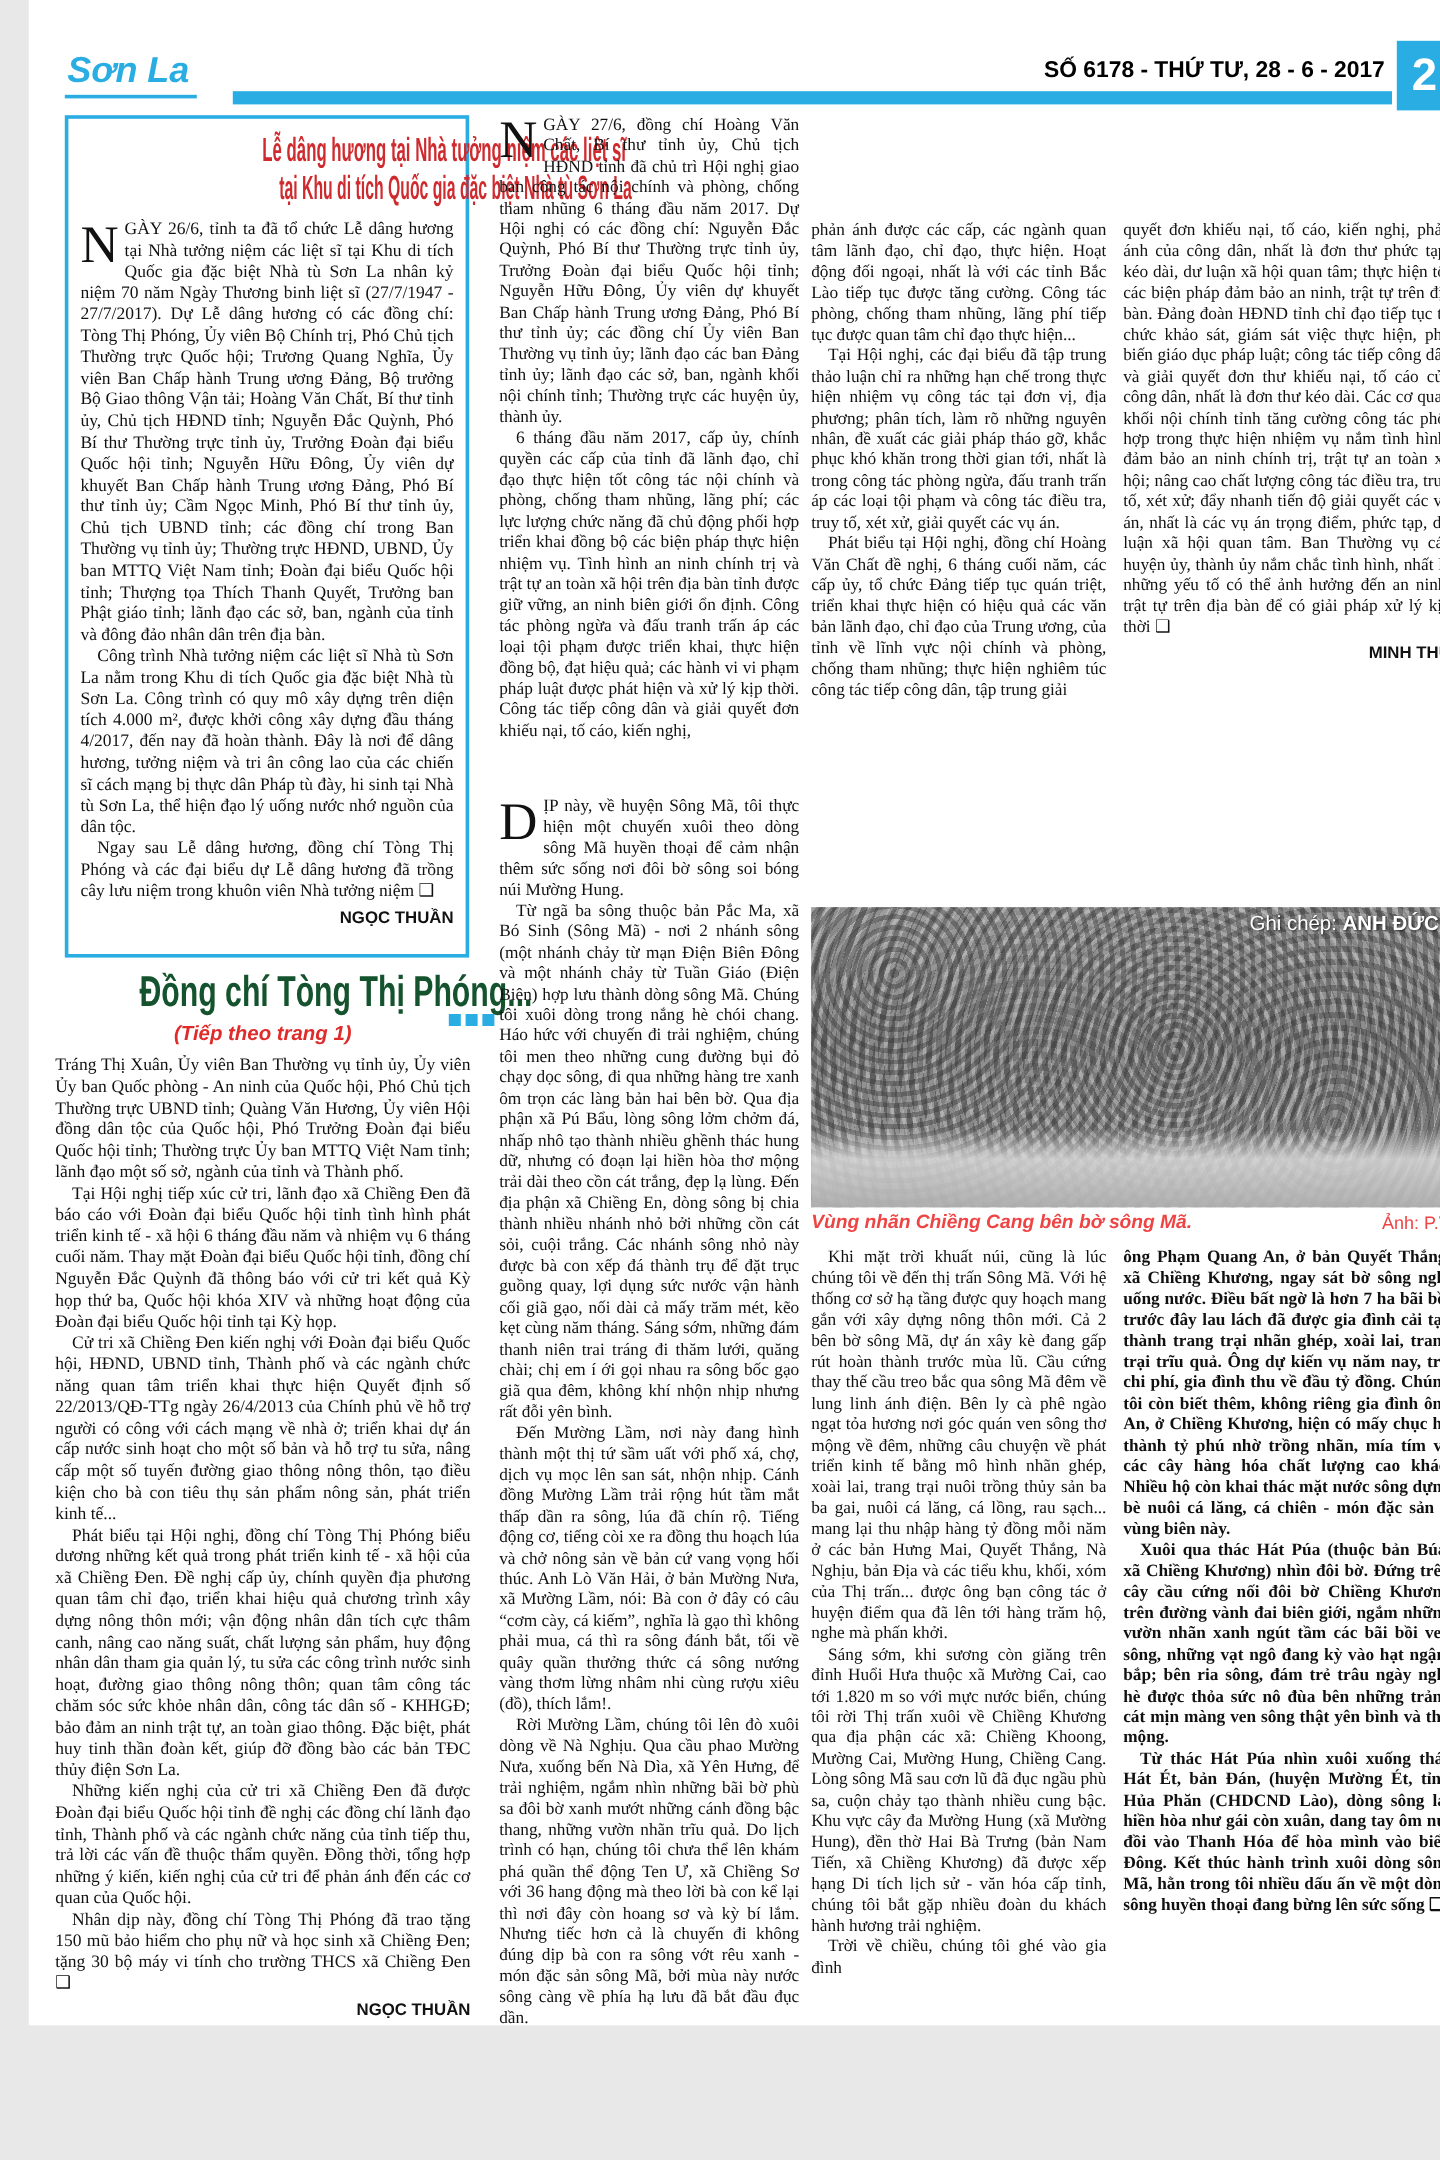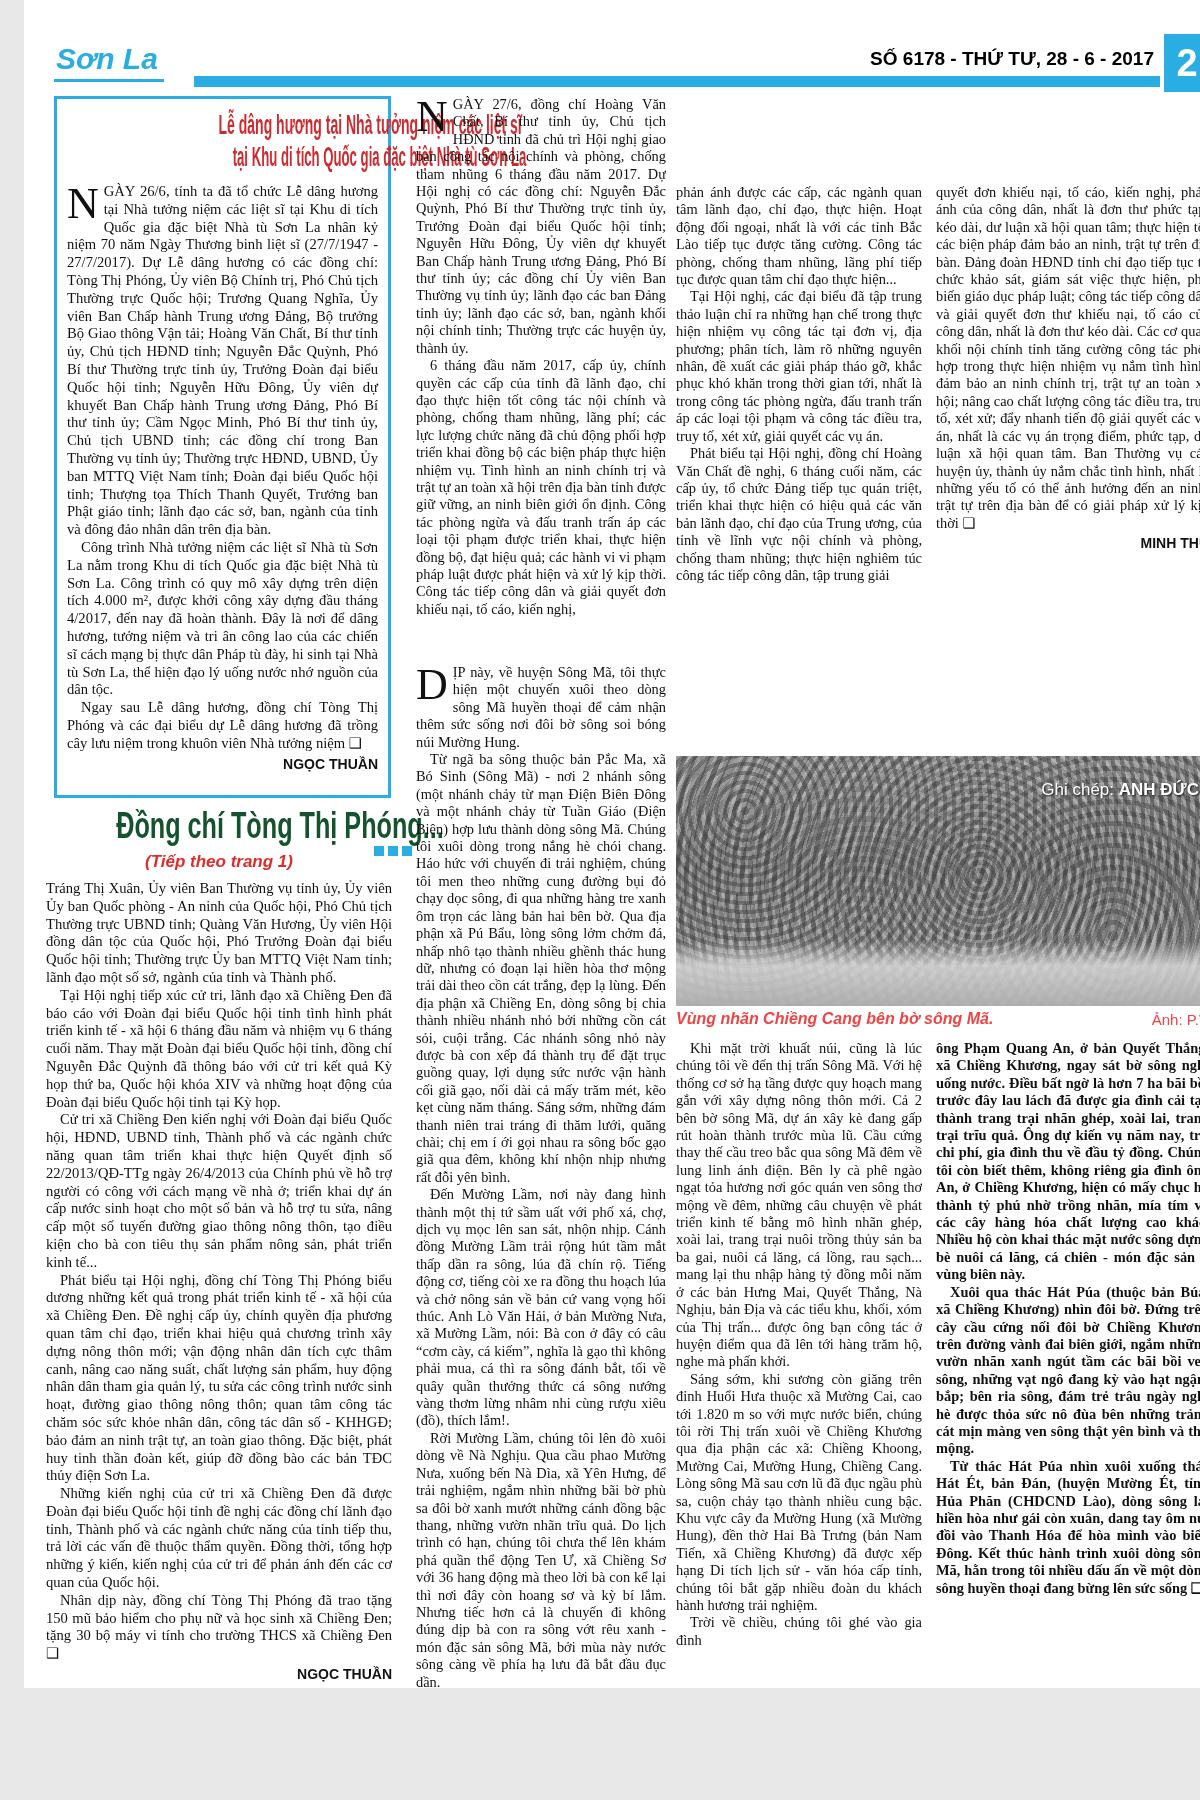--- a/index.html
+++ b/index.html
@@ -50,21 +50,21 @@
   .smTitle{position:absolute;left:652px;top:652px;width:533px;text-align:center;color:#41b4e7;
            font:bold 64px/74px "Liberation Serif",serif;text-shadow:3px 3px 0 #d9d9d9;}
   .photo{position:absolute;left:652px;top:756px;width:533px;height:250px;
     background:
       linear-gradient(to bottom, rgba(120,120,120,0) 74%, rgba(215,215,215,.85) 84%, rgba(175,175,175,.95) 100%),
       repeating-radial-gradient(circle at 13% 22%, rgba(50,50,50,.38) 0 4px, rgba(0,0,0,0) 4px 9px),
       repeating-radial-gradient(circle at 57% 48%, rgba(240,240,240,.28) 0 3px, rgba(0,0,0,0) 3px 8px),
       repeating-radial-gradient(circle at 82% 72%, rgba(35,35,35,.33) 0 5px, rgba(0,0,0,0) 5px 11px),
       repeating-radial-gradient(circle at 35% 80%, rgba(230,230,230,.2) 0 4px, rgba(0,0,0,0) 4px 10px),
       linear-gradient(to bottom,#8d8d8d 0%,#737373 45%,#868686 75%,#ababab 100%);}
-  .photo .credit{position:absolute;right:10px;top:24px;color:#fff;
+  .photo .credit{position:absolute;right:10px;top:4px;color:#fff;
                  font:17px "Liberation Sans",sans-serif;text-shadow:1px 1px 2px rgba(0,0,0,.7);padding-left:28px;}
   .photo .credit b{font-weight:bold;}
   .caption{position:absolute;left:652px;top:1010px;width:533px;display:flex;justify-content:space-between;
            font:bold italic 16px "Liberation Sans",sans-serif;color:#ef4444;align-items:flex-end;}
   .caption .ph-credit{font-style:normal;font-weight:normal;font-size:15px;}
 </style>
 </head>
 <body>
 
 <div class="page">

